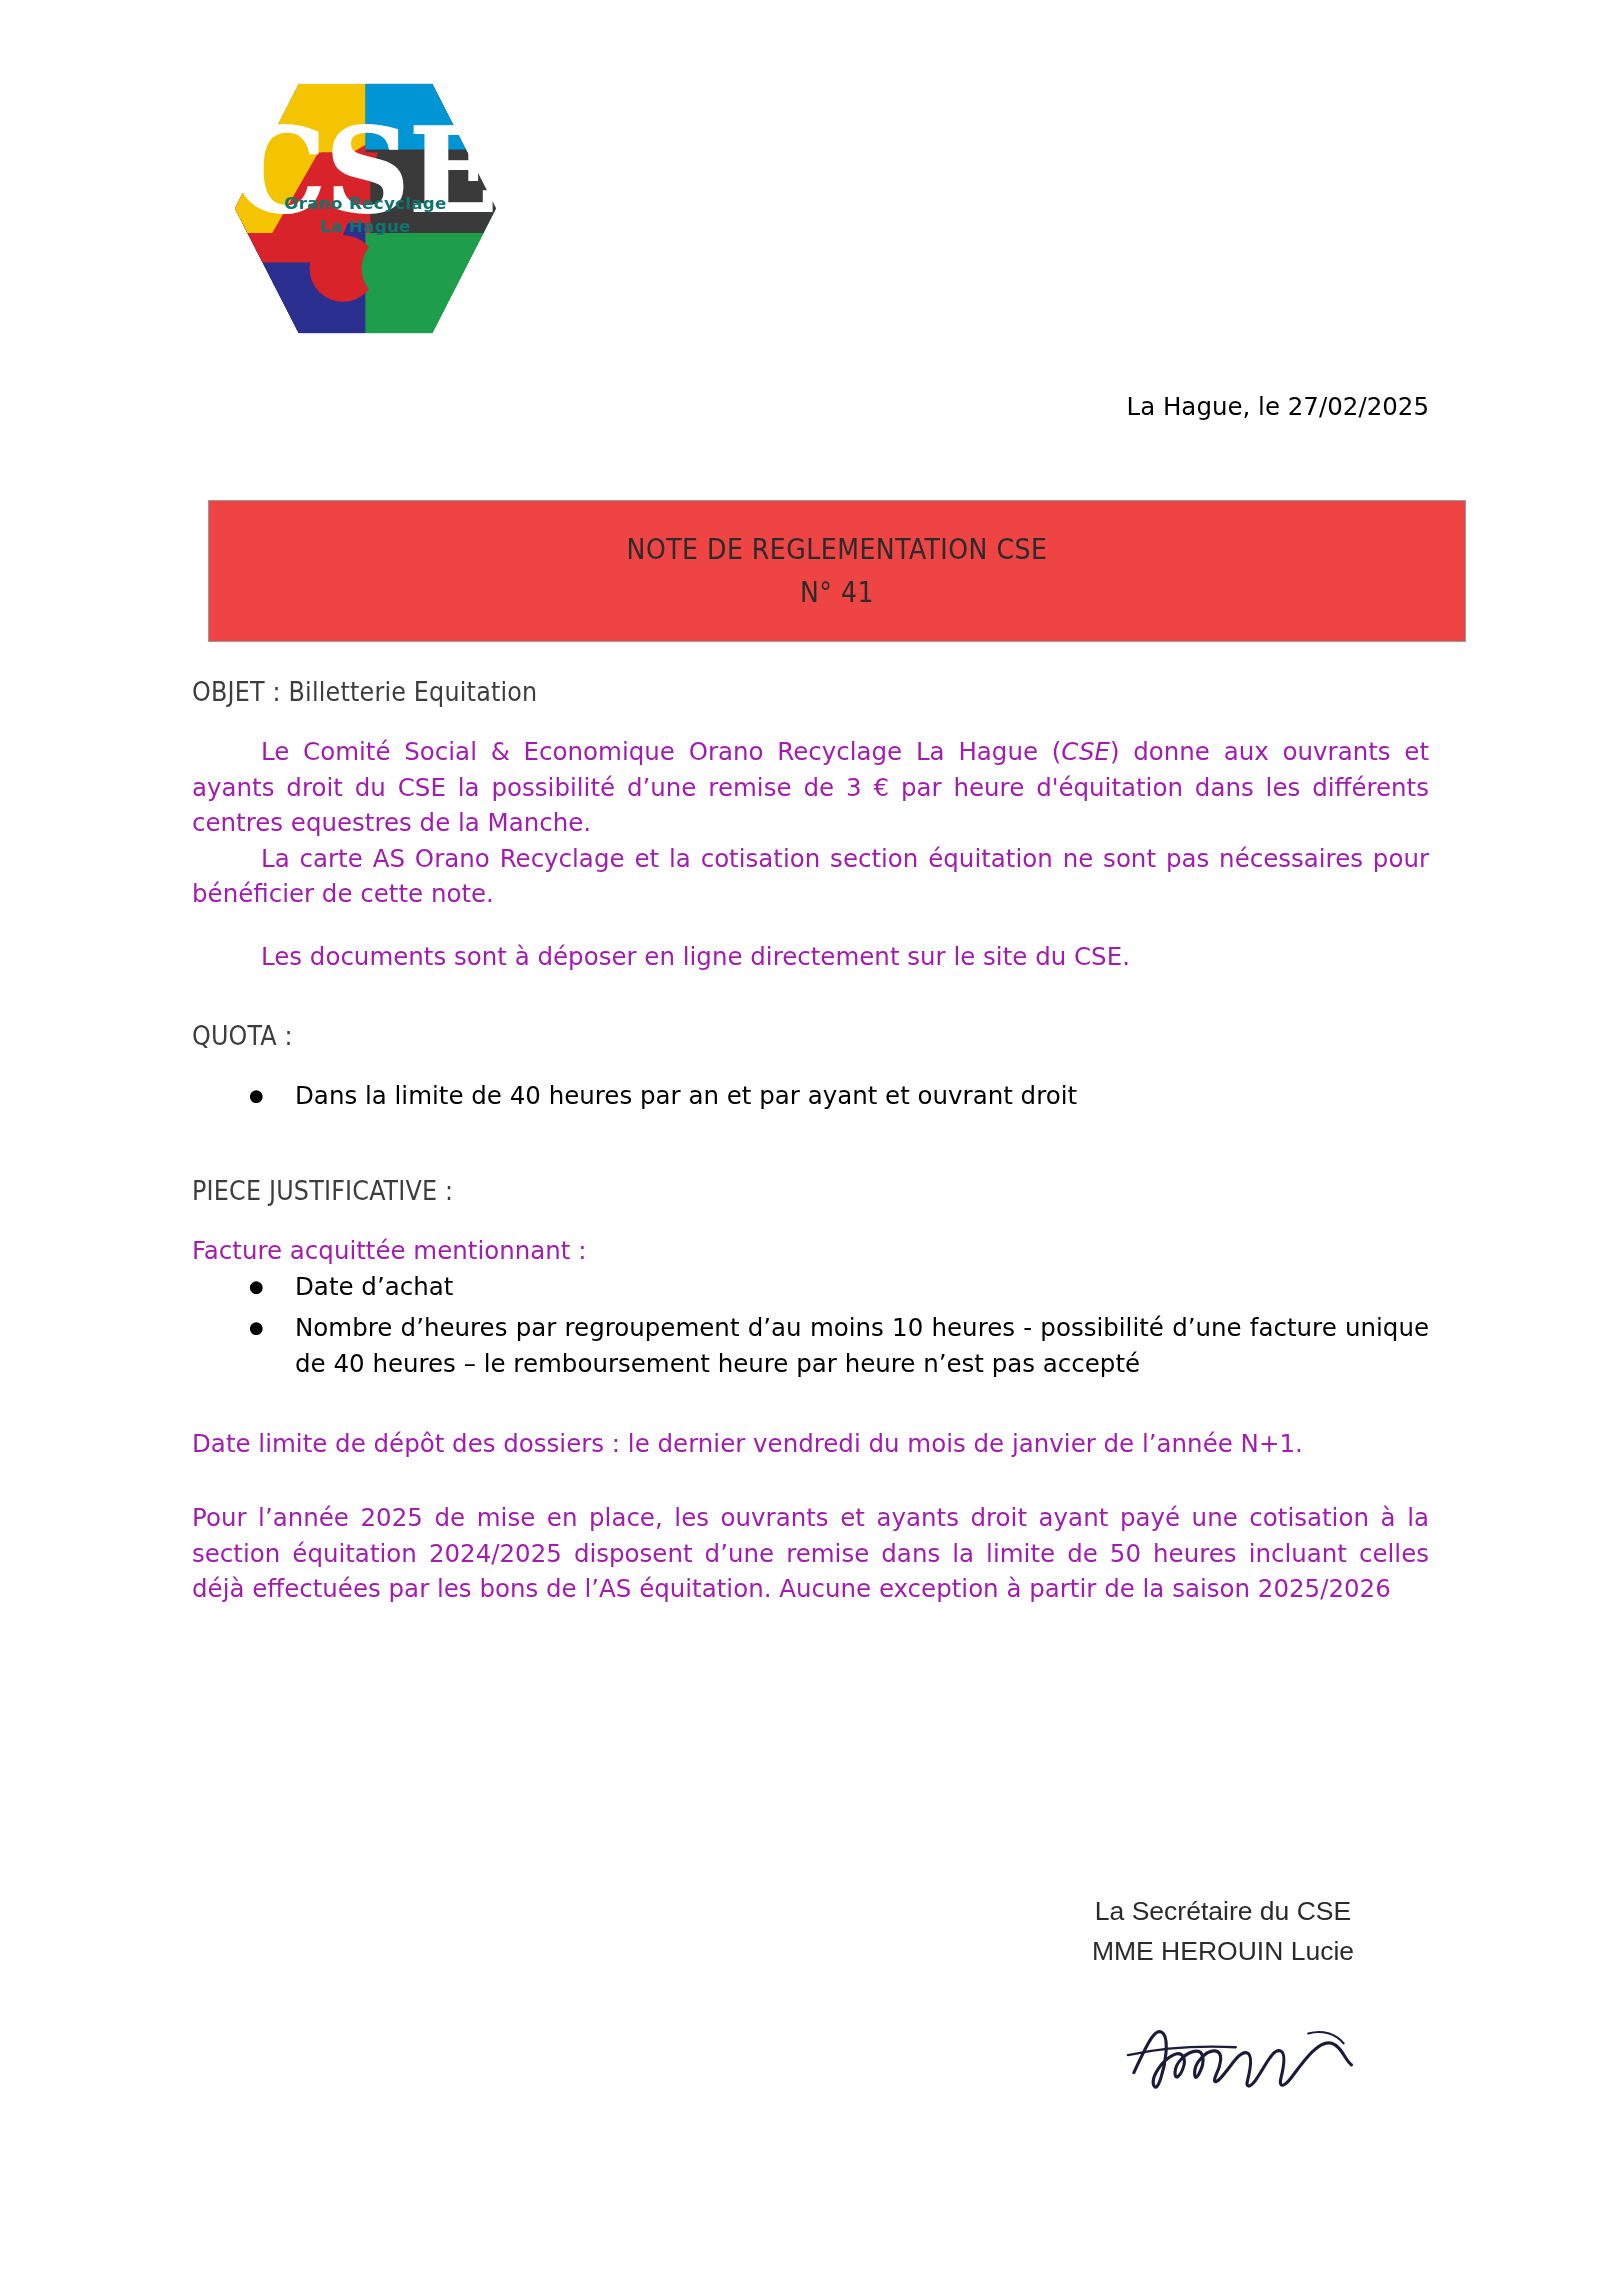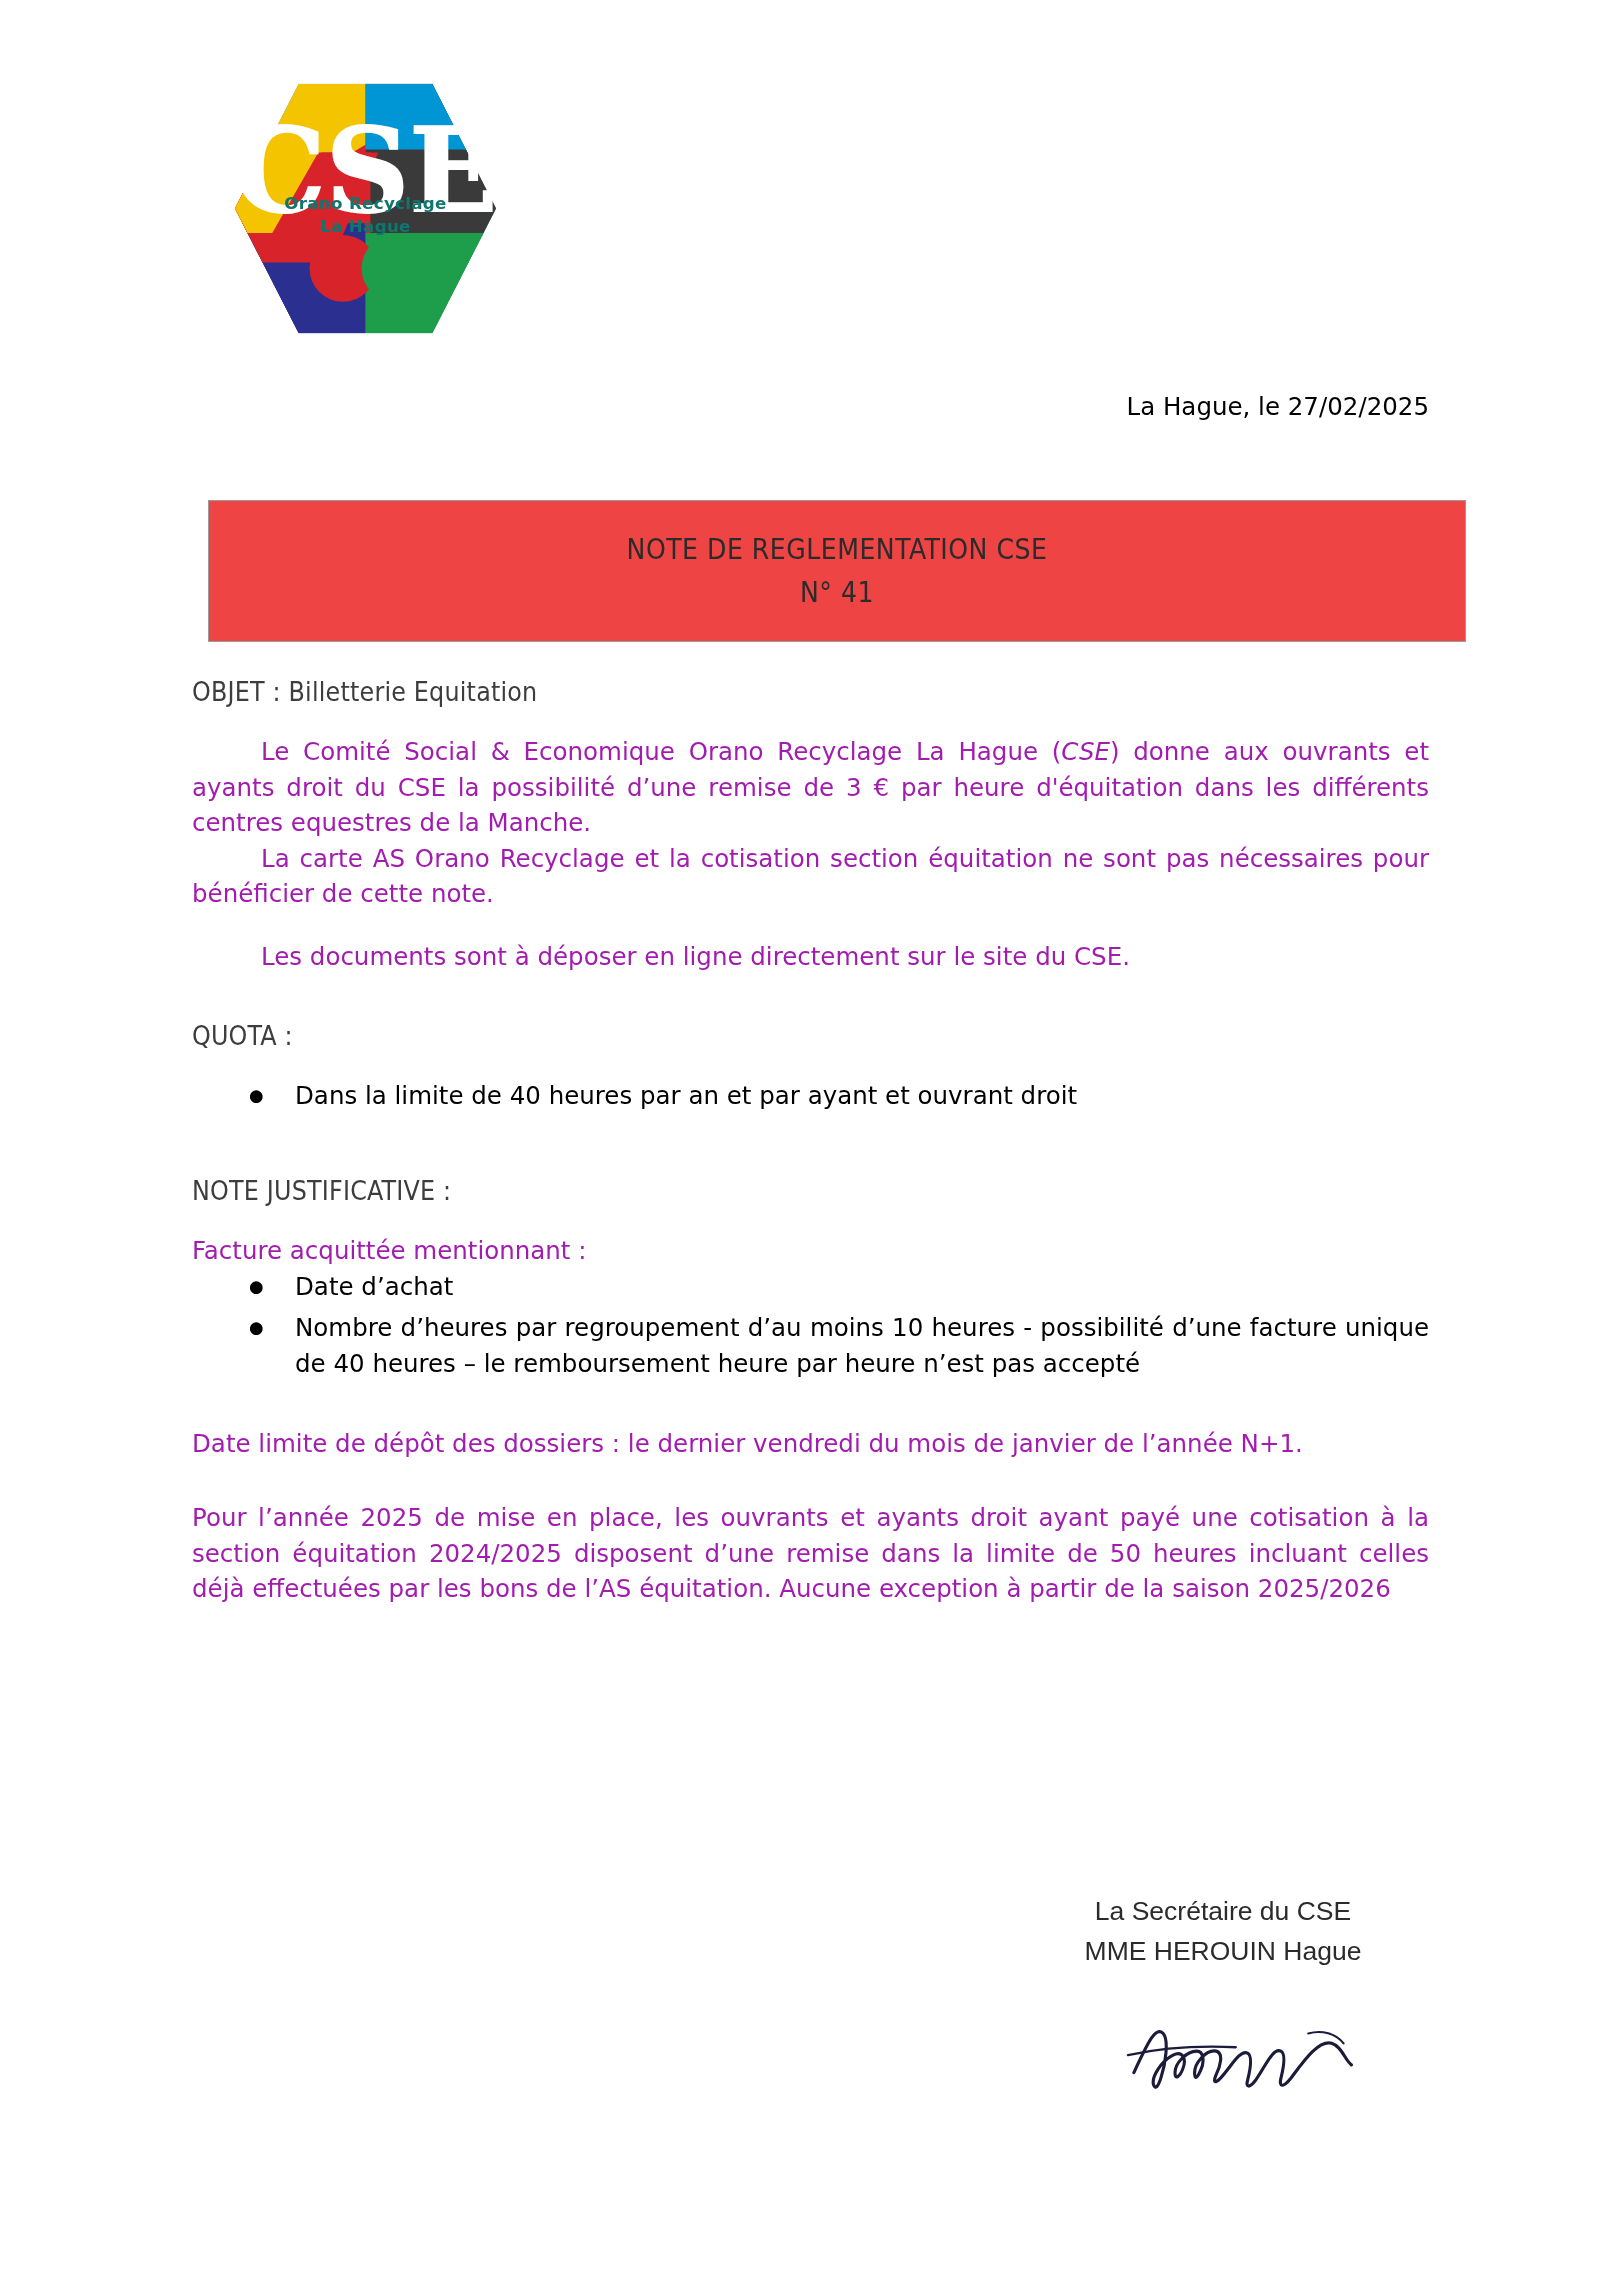--- a/index.html
+++ b/index.html
@@ -226,42 +226,42 @@
     <div class="spacer-46"></div>
 
     <div class="heading">QUOTA :</div>
 
     <ul class="bullets">
       <li>Dans la limite de 40 heures par an et par ayant et ouvrant droit</li>
     </ul>
 
     <div class="spacer-56"></div>
 
-    <div class="heading">NOTE JUSTIFICATIVE :</div>
+    <div class="heading">PIECE JUSTIFICATIVE :</div>
 
     <p class="para">Facture acquittée mentionnant :</p>
 
     <ul class="bullets">
       <li>Date d’achat</li>
       <li>Nombre d’heures par regroupement d’au moins 10 heures - possibilité d’une facture unique de 40 heures – le remboursement heure par heure n’est pas accepté</li>
     </ul>
 
     <div class="spacer-40"></div>
 
     <p class="para">Date limite de dépôt des dossiers : le dernier vendredi du mois de janvier de l’année N+1.</p>
 
     <div class="spacer-40"></div>
 
     <p class="para">Pour l’année 2025 de mise en place, les ouvrants et ayants droit ayant payé une cotisation à la section équitation 2024/2025 disposent d’une remise dans la limite de 50 heures incluant celles déjà effectuées par les bons de l’AS équitation. Aucune exception à partir de la saison 2025/2026</p>
 
   </div>
 
   <div class="sign-block">
     <div class="sign-line">La Secrétaire du CSE</div>
-    <div class="sign-line">MME HEROUIN Hague</div>
+    <div class="sign-line">MME HEROUIN Lucie</div>
   </div>
 
   <svg class="signature" viewBox="0 0 250 110" xmlns="http://www.w3.org/2000/svg">
     <path d="M8 70 C 22 40, 30 22, 38 30 C 44 37, 40 62, 36 74 C 33 84, 30 88, 28 82 C 26 74, 36 58, 48 52 C 58 47, 62 56, 58 66 C 55 74, 50 78, 50 70 C 50 60, 62 48, 72 48 C 80 48, 80 60, 76 68 C 73 75, 70 78, 70 70 C 70 60, 82 46, 92 48 C 100 50, 96 64, 92 72 C 89 79, 90 82, 96 76 C 106 66, 116 46, 124 50 C 130 53, 126 70, 124 78 C 122 85, 126 86, 132 78 C 142 64, 150 44, 158 48 C 164 51, 160 68, 158 76 C 156 84, 160 86, 168 76 C 180 60, 196 36, 210 40 C 220 43, 224 58, 230 62" fill="none" stroke="#1b1b3a" stroke-width="3.2" stroke-linecap="round" stroke-linejoin="round"></path>
     <path d="M2 52 C 30 46, 70 42, 112 44" fill="none" stroke="#1b1b3a" stroke-width="2.4" stroke-linecap="round"></path>
     <path d="M186 30 C 200 26, 214 30, 222 40" fill="none" stroke="#1b1b3a" stroke-width="2.2" stroke-linecap="round"></path>
   </svg>
 
 </div>
 

